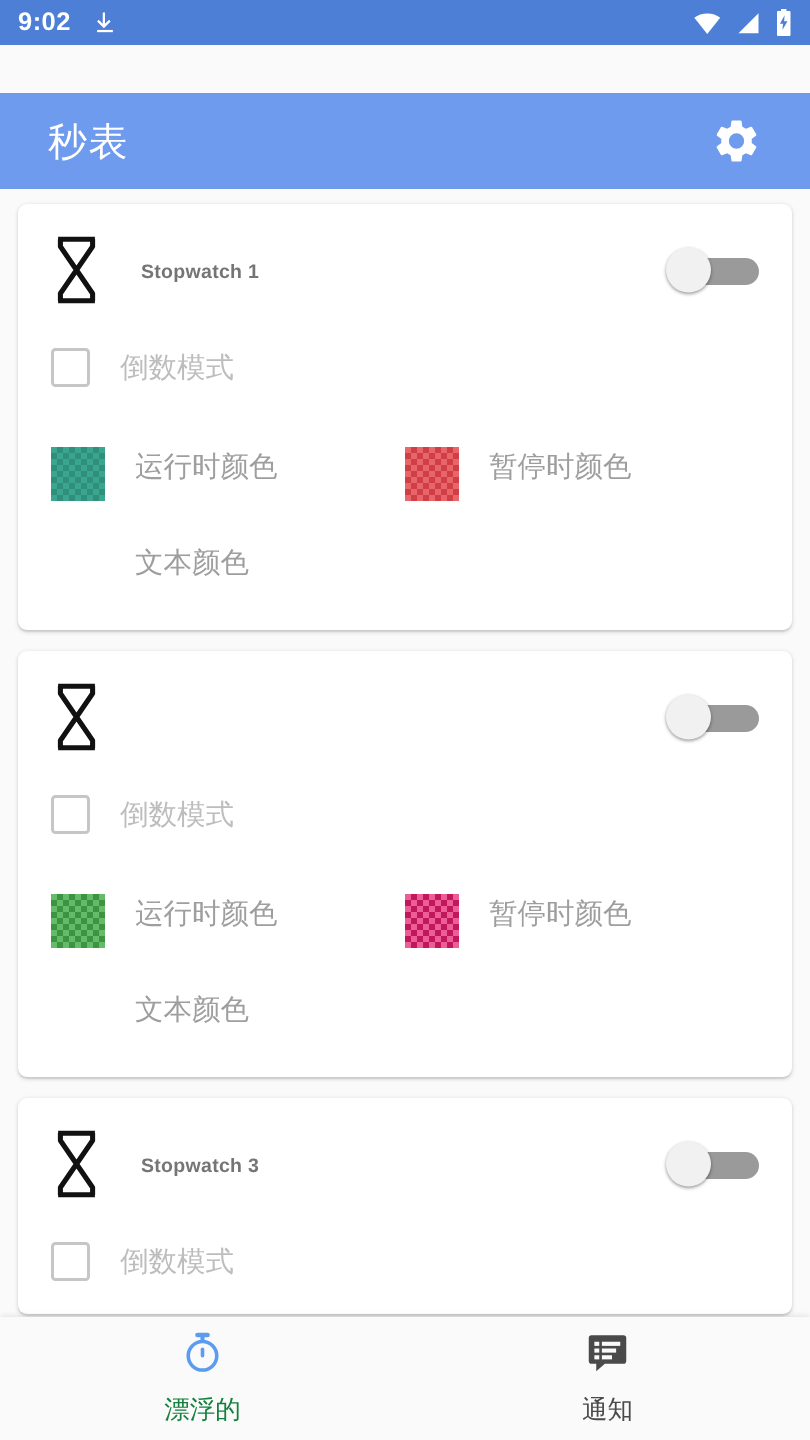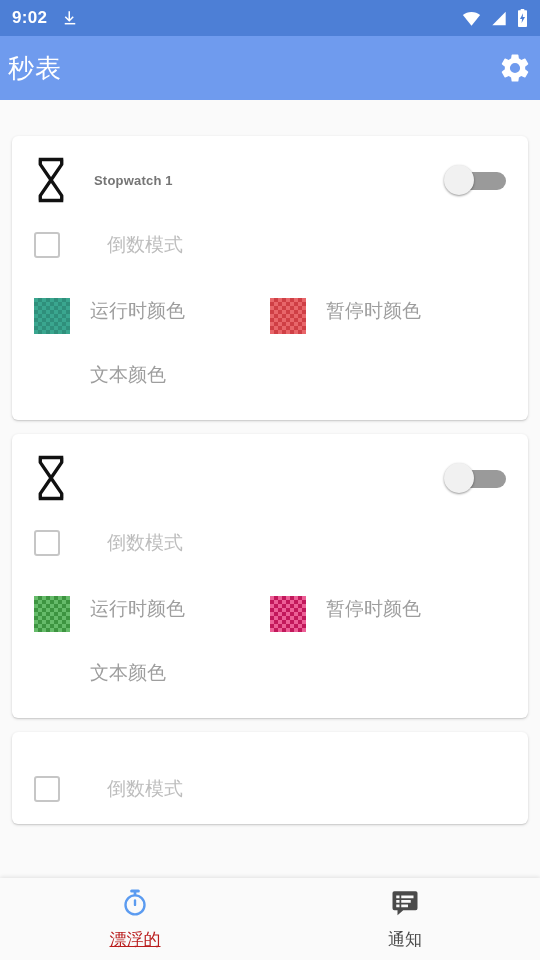--- a/index.html
+++ b/index.html
@@ -6,34 +6,35 @@
   html, body {
     width:540px; height:960px;
     overflow:hidden;
     font-family:"Liberation Sans","DejaVu Sans",sans-serif;
     background:#fafafa;
   }
   body { position:relative; }
 
   
   .status-bar{
-    height:36px; background:#4d7fd6;
+    height:30px; background:#4d7fd6;
     display:flex; align-items:center;
     padding:0 12px; color:#fff;
   }
   .status-time{ font-size:17px; font-weight:bold; letter-spacing:.3px; }
   .status-left-icons{ margin-left:14px; display:flex; align-items:center; }
   .status-right{ margin-left:auto; display:flex; align-items:center; gap:9px; }
   .ic{ display:block; }
 
   
   .app-bar{
     height:64px; background:#6f9bee;
     display:flex; align-items:center;
-    padding:0 8px;
+    padding:0 32px;
+    margin-top:32px;
   }
   .app-title{ color:#fff; font-size:26px; letter-spacing:1px; }
   .app-bar-actions{ margin-left:auto; display:flex; align-items:center; }
 
   
   .content{
     position:absolute; top:126px; left:0; right:0; bottom:0;
     background:#fafafa; overflow:hidden;
     padding:10px 0 0 0;
   }
@@ -57,21 +58,21 @@
     position:absolute; right:0; top:7px;
     width:48px; height:18px; border-radius:9px; background:#9a9a9a;
   }
   .switch-thumb{
     position:absolute; left:0; top:0;
     width:30px; height:30px; border-radius:50%;
     background:#f1f1f1;
     box-shadow:0 1px 2px rgba(0,0,0,.28), 0 1px 3px rgba(0,0,0,.16);
   }
 
-  .checkbox-row{ display:flex; align-items:center; margin-top:26px;gap:27px; }
+  .checkbox-row{ display:flex; align-items:center; margin-top:26px; }
   .checkbox{
     width:26px; height:26px; border:2px solid #c6c6c6;
     border-radius:3px; background:#fff; flex:0 0 26px;
   }
   .checkbox-label{ font-size:19px; color:#bdbdbd; margin-left:20px; }
 
   .color-row{ display:flex; align-items:center; margin-top:40px; }
   .color-cell{ display:flex; align-items:flex-start; width:50%; }
   .swatch{
     width:36px; height:36px; flex:0 0 36px;
@@ -88,21 +89,21 @@
     position:absolute; left:0; right:0; bottom:0;
     height:82px; background:#fafafa;
     display:flex; align-items:center;
     box-shadow:0 -1px 4px rgba(0,0,0,.10);
   }
   .nav-item{
     flex:1; display:flex; flex-direction:column;
     align-items:center; justify-content:center; gap:6px;
   }
   .nav-label{ font-size:17px; }
-  .nav-item.active .nav-label{ color:#b91c1c;text-decoration:underline; }
+  .nav-item.active .nav-label{ color:#15803d; }
   .nav-item.inactive .nav-label{ color:#4a4a4a; }
 </style>
 </head>
 <body>
 
 <div class="status-bar">
   <span class="status-time">9:02</span>
   <span class="status-left-icons">
     <svg class="ic" width="18" height="18" viewBox="0 0 24 24" fill="#ffffff">
       <path d="M12 3v10.2l3.6-3.6 1.4 1.4-6 6-6-6 1.4-1.4L10 13.2V3h2z"></path>
@@ -207,20 +208,32 @@
       </span>
     </div>
 
     <div class="text-color-row">
       <span class="swatch empty"></span>
       <span class="color-label">文本颜色</span>
     </div>
   </div>
 
   <div class="card">
+    <div class="card-head">
+      <span class="hourglass">
+        <svg width="34" height="46" viewBox="0 0 22 30" fill="none" stroke="#111111" stroke-width="2.2" stroke-linejoin="round">
+          <path d="M3 1.6h16M3 28.4h16M4 1.6v3.2L11 15l7-10.2V1.6M4 28.4v-3.2L11 15l7 10.2v3.2"></path>
+        </svg>
+      </span>
+      <span class="card-title">Stopwatch 3</span>
+      <span class="switch">
+        <span class="switch-track"></span>
+        <span class="switch-thumb"></span>
+      </span>
+    </div>
 
     <div class="checkbox-row">
       <span class="checkbox"></span>
       <span class="checkbox-label">倒数模式</span>
     </div>
   </div>
 
 </div>
 
 <div class="bottom-nav">

